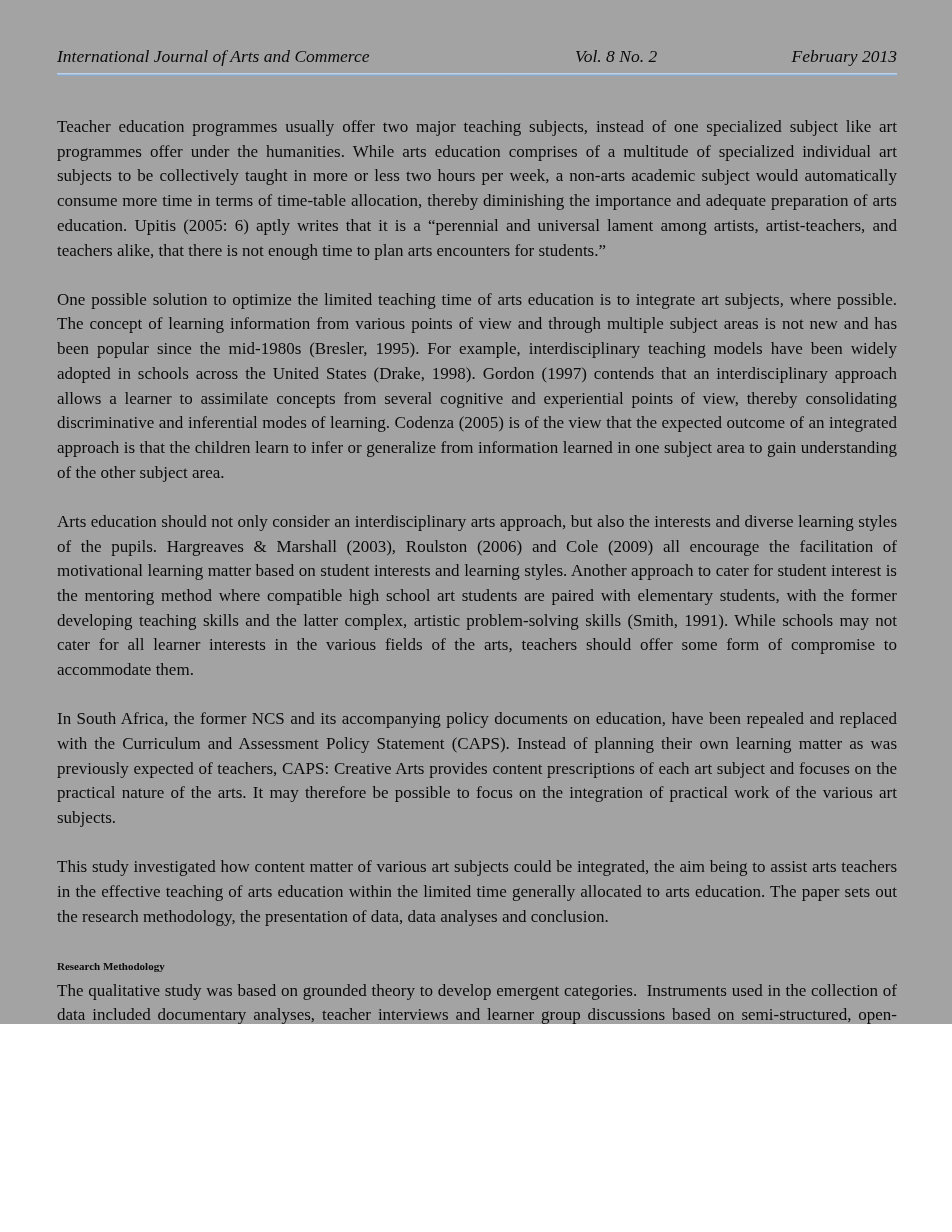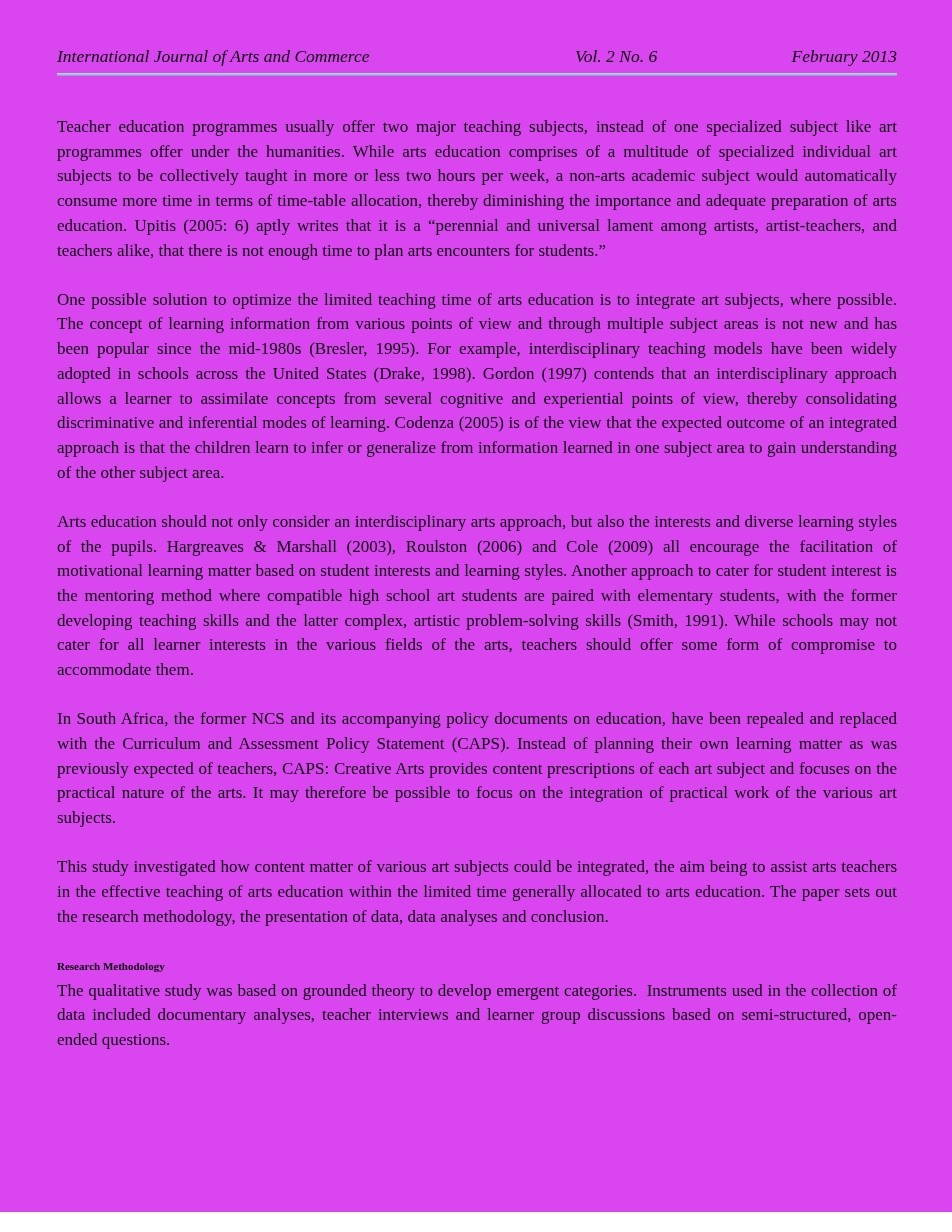--- a/index.html
+++ b/index.html
@@ -3,23 +3,23 @@
 <meta charset="utf-8">
 <style>
   html, body {
     margin: 0;
     padding: 0;
     background: #ffffff;
   }
   .page {
     position: relative;
     width: 952px;
-    height: 1212px;
+    height: 1024px;
     box-sizing: border-box;
-    background: #d946ef;
+    background: #a3a3a3;
     padding: 46px 55px 0 57px;
     font-family: "Liberation Serif", serif;
     color: #0a0a0a;
     overflow: hidden;
   }
   .page-header {
     display: flex;
     align-items: baseline;
     font-style: italic;
     font-size: 17.5px;
@@ -64,21 +64,21 @@
     line-height: 24px;
   }
 </style>
 </head>
 <body>
 
 <div class="page">
 
   <div class="page-header">
     <span class="ph-left">International Journal of Arts and Commerce</span>
-    <span class="ph-mid">Vol. 2 No. 6</span>
+    <span class="ph-mid">Vol. 8 No. 2</span>
     <span class="ph-right">February 2013</span>
   </div>
 
   <div class="header-rule"></div>
 
   <div class="article">
     <p>Teacher education programmes usually offer two major teaching subjects, instead of one specialized subject like art programmes offer under the humanities. While arts education comprises of a multitude of specialized individual art subjects to be collectively taught in more or less two hours per week, a non-arts academic subject would automatically consume more time in terms of time-table allocation, thereby diminishing the importance and adequate preparation of arts education. Upitis (2005: 6) aptly writes that it is a “perennial and universal lament among artists, artist-teachers, and teachers alike, that there is not enough time to plan arts encounters for students.”</p>
     <p>One possible solution to optimize the limited teaching time of arts education is to integrate art subjects, where possible. The concept of learning information from various points of view and through multiple subject areas is not new and has been popular since the mid-1980s (Bresler, 1995). For example, interdisciplinary teaching models have been widely adopted in schools across the United States (Drake, 1998). Gordon (1997) contends that an interdisciplinary approach allows a learner to assimilate concepts from several cognitive and experiential points of view, thereby consolidating discriminative and inferential modes of learning. Codenza (2005) is of the view that the expected outcome of an integrated approach is that the children learn to infer or generalize from information learned in one subject area to gain understanding of the other subject area.</p>
     <p>Arts education should not only consider an interdisciplinary arts approach, but also the interests and diverse learning styles of the pupils. Hargreaves &amp; Marshall (2003), Roulston (2006) and Cole (2009) all encourage the facilitation of motivational learning matter based on student interests and learning styles. Another approach to cater for student interest is the mentoring method where compatible high school art students are paired with elementary students, with the former developing teaching skills and the latter complex, artistic problem-solving skills (Smith, 1991). While schools may not cater for all learner interests in the various fields of the arts, teachers should offer some form of compromise to accommodate them.</p>
     <p>In South Africa, the former NCS and its accompanying policy documents on education, have been repealed and replaced with the Curriculum and Assessment Policy Statement (CAPS). Instead of planning their own learning matter as was previously expected of teachers, CAPS: Creative Arts provides content prescriptions of each art subject and focuses on the practical nature of the arts. It may therefore be possible to focus on the integration of practical work of the various art subjects.</p>

